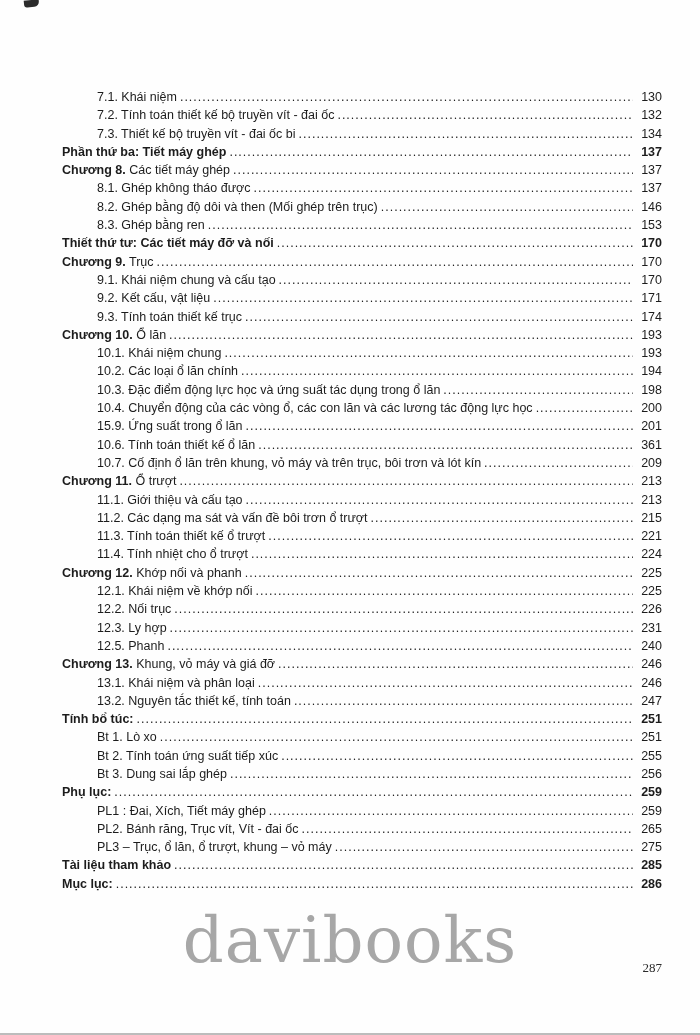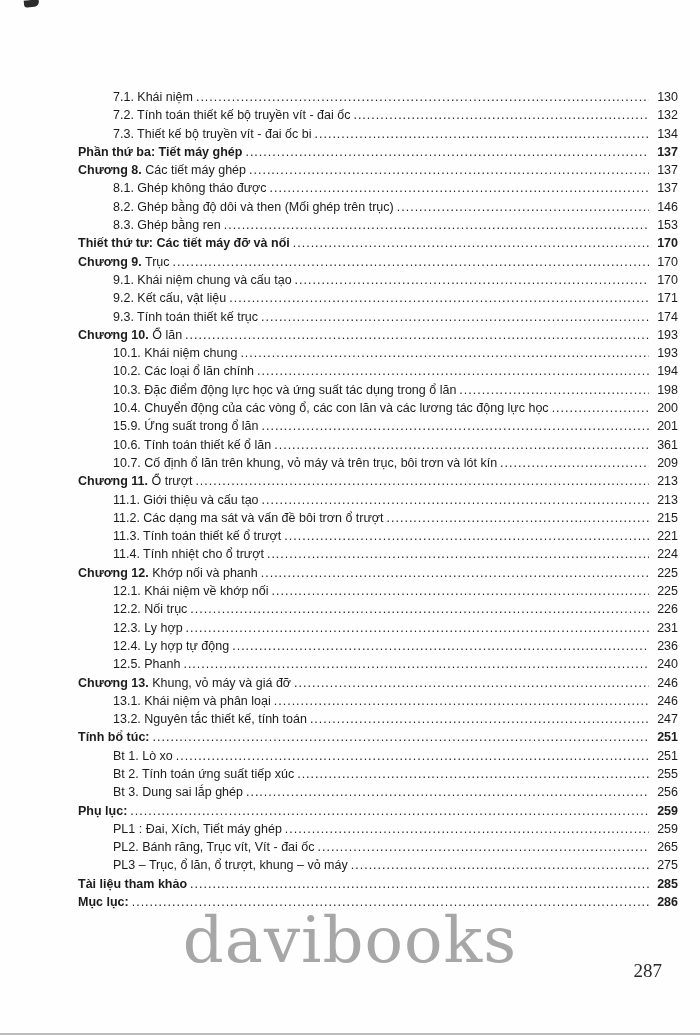--- a/index.html
+++ b/index.html
@@ -27,21 +27,21 @@
     left: 24px;
     width: 15px;
     height: 7px;
     background: #2b2b2b;
     border-radius: 0 0 5px 3px;
     transform: rotate(-6deg);
   }
   .toc {
     position: absolute;
     top: 88px;
-    left: 78px;
+    left: 62px;
     width: 600px;
   }
   .toc-row {
     display: flex;
     align-items: baseline;
     line-height: 18.3px;
     font-size: 12.5px;
     white-space: nowrap;
   }
   .toc-row.indent { padding-left: 35px; }
@@ -88,21 +88,21 @@
     line-height: 32px;
     margin-top: -10px;
     letter-spacing: 2px;
     color: #8a8a8a;
     opacity: 0.85;
   }
   .folio {
     position: absolute;
     top: 960px;
     right: 38px;
-    font-size: 19px;
+    font-size: 13px;
     font-family: "Liberation Serif", serif;
     color: #2a2a2a;
   }
 </style>
 </head>
 <body>
 
 <div class="page">
   <div class="scan-artifact"></div>
 
@@ -280,25 +280,20 @@
     <span class="leader"></span>
     <span class="page-num">226</span>
   </div>
 
   <div class="toc-row indent">
     <span class="entry-text"><span class="prefix"></span><span class="rest">12.3. Ly hợp</span></span>
     <span class="leader"></span>
     <span class="page-num">231</span>
   </div>
 
-  <div class="toc-row indent">
-    <span class="entry-text"><span class="prefix"></span><span class="rest">12.4. Ly hợp tự động</span></span>
-    <span class="leader"></span>
-    <span class="page-num">236</span>
-  </div>
 
   <div class="toc-row indent">
     <span class="entry-text"><span class="prefix"></span><span class="rest">12.5. Phanh</span></span>
     <span class="leader"></span>
     <span class="page-num">240</span>
   </div>
 
   <div class="toc-row">
     <span class="entry-text"><span class="prefix">Chương 13.</span><span class="rest"> Khung, vỏ máy và giá đỡ</span></span>
     <span class="leader"></span>

